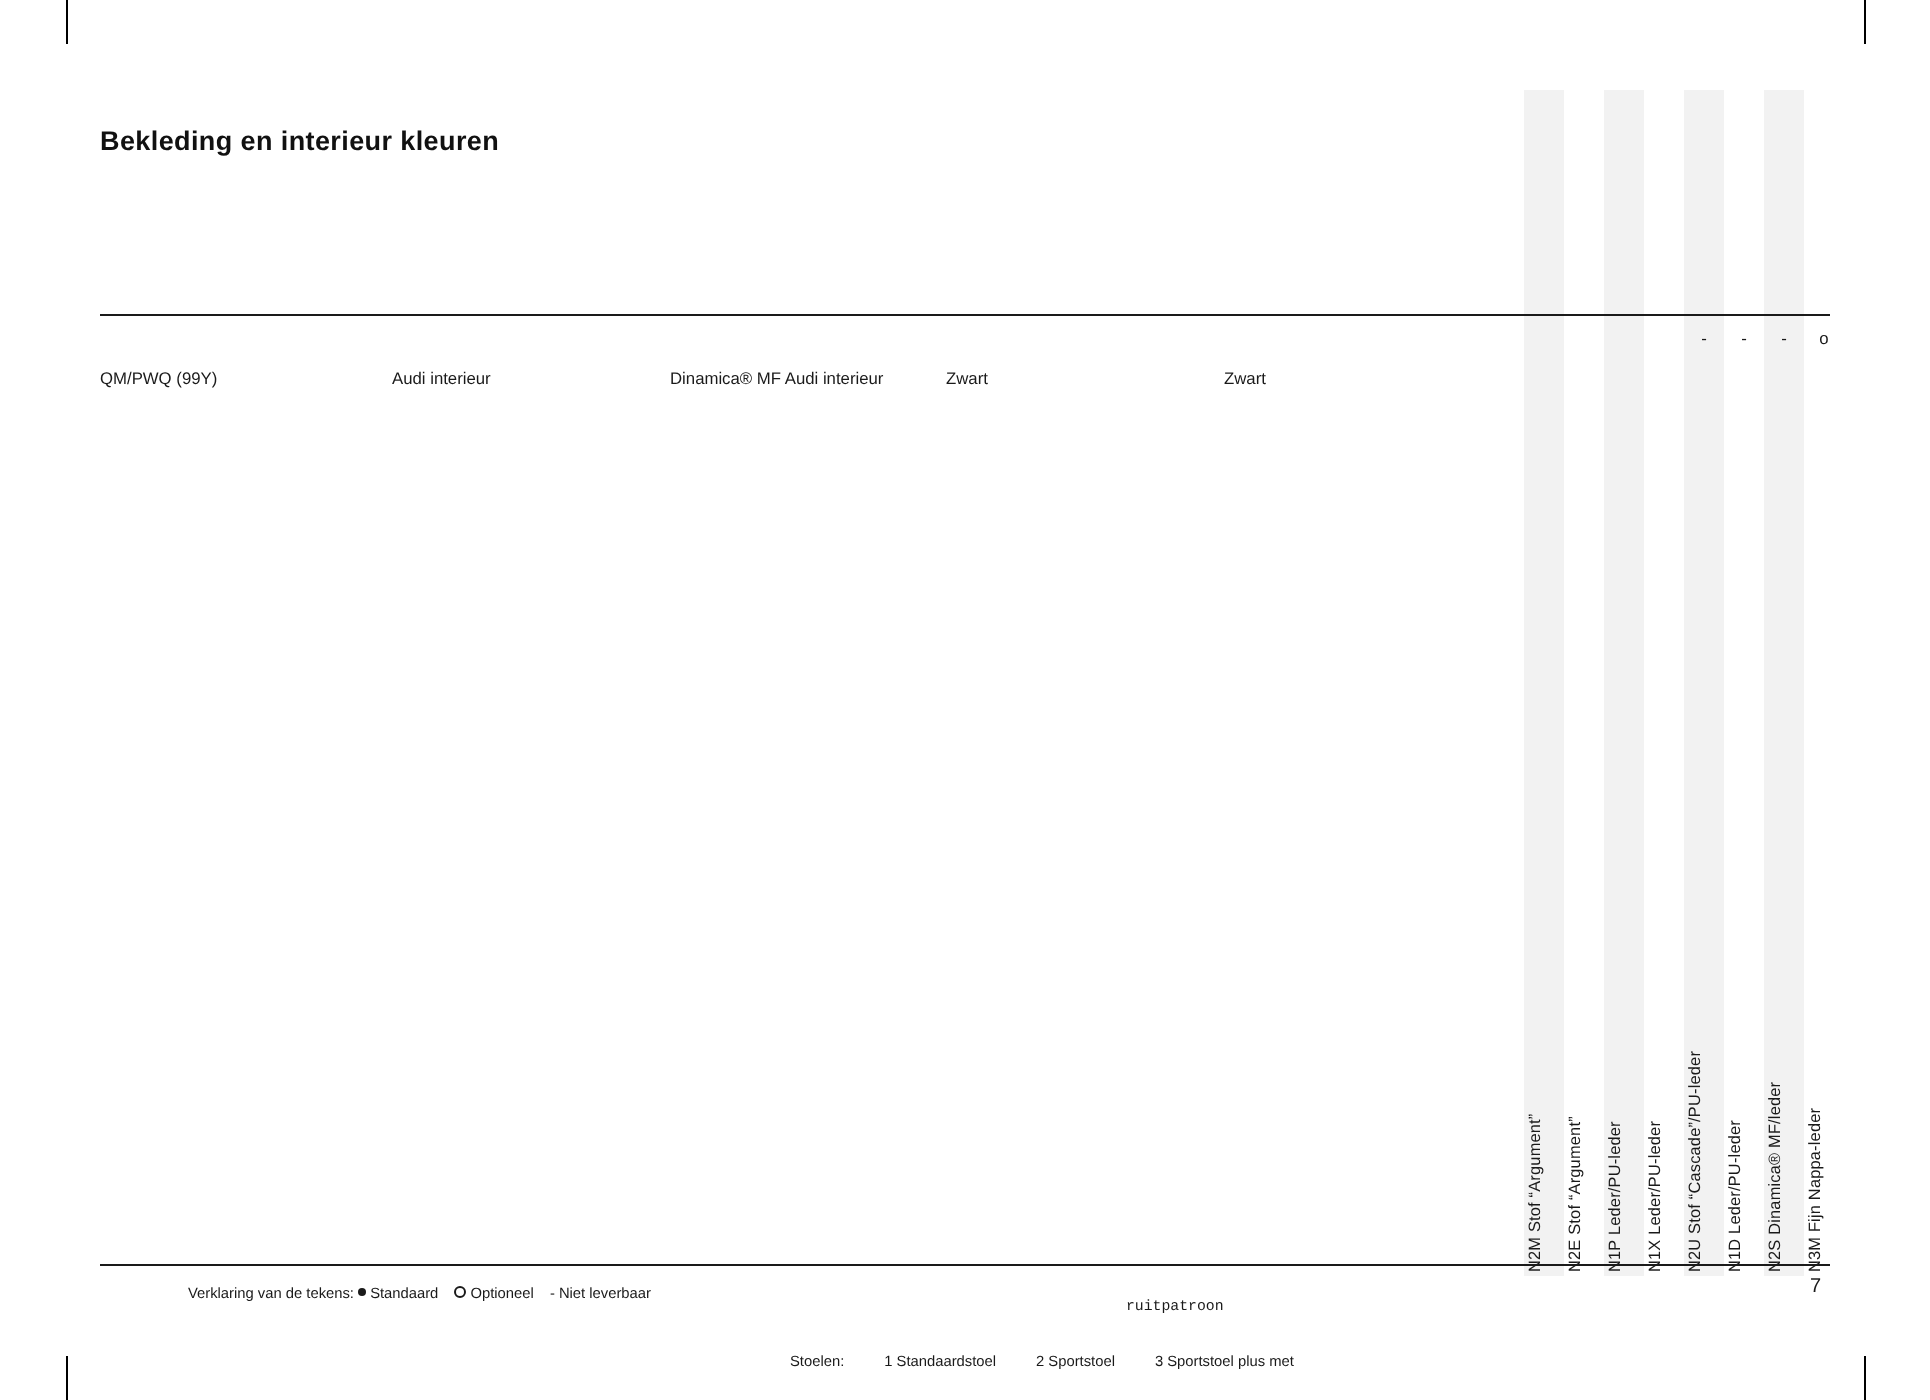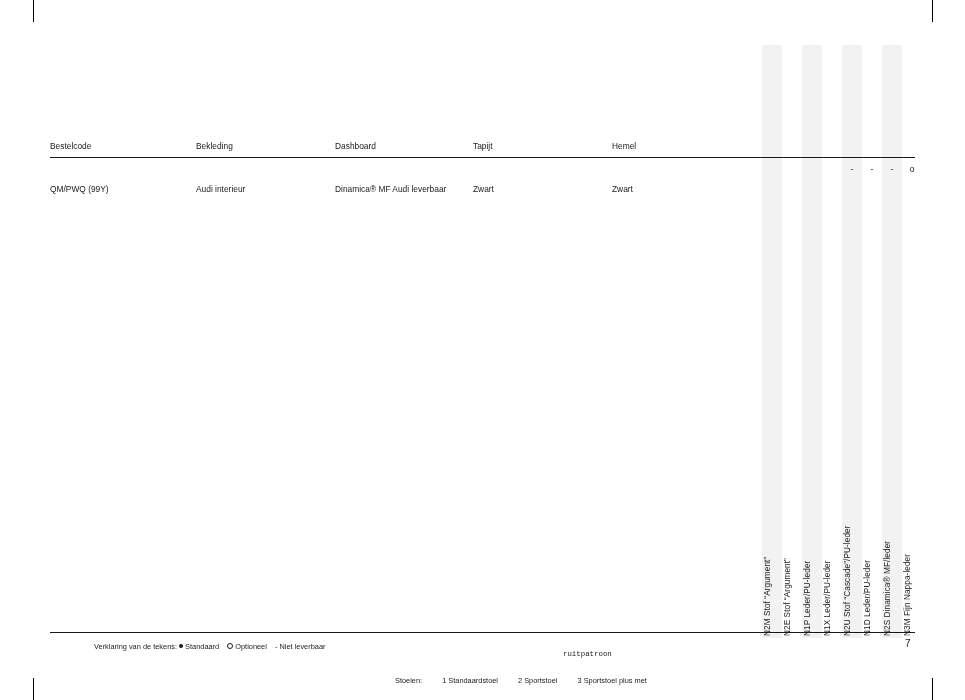--- a/index.html
+++ b/index.html
@@ -193,20 +193,21 @@
 </head>
 <body>
 
 <div class="page">
 
   <div class="crop-mark cm-tl-v"></div>
   <div class="crop-mark cm-tr-v"></div>
   <div class="crop-mark cm-bl-v"></div>
   <div class="crop-mark cm-br-v"></div>
 
+  <div class="doc-title">Bekleding en interieur kleuren</div>
 
   <div id="bands">
       <div class="band alt" style="left: 762px;">
         <div class="col-head">
           <span>N2M Stof “Argument”</span>
         </div>
       </div>
       <div class="band" style="left: 782px;">
         <div class="col-head">
           <span>N2E Stof “Argument”</span>
@@ -237,34 +238,27 @@
           <span>N2S Dinamica® MF/leder</span>
         </div>
       </div>
       <div class="band" style="left: 902px;">
         <div class="col-head">
           <span>N3M Fijn Nappa-leder</span>
         </div>
       </div>
     </div>
 
-  <div class="hdr-row" id="hdr-row">
-      <div class="hdr-cell" style="left: 0px;">Bestelcode</div>
-      <div class="hdr-cell" style="left: 146px;">Bekleding</div>
-      <div class="hdr-cell" style="left: 285px;">Dashboard</div>
-      <div class="hdr-cell" style="left: 423px;">Tapijt</div>
-      <div class="hdr-cell" style="left: 562px;">Hemel</div>
-    </div>
   <div class="rule rule-top"></div>
 
   <div id="rows">
       <div class="data-row" style="top: 164px;">
         <div class="data-cell" style="left: 0px;">QM/PWQ (99Y)</div>
         <div class="data-cell" style="left: 146px;">Audi interieur</div>
-        <div class="data-cell" style="left: 285px;">Dinamica® MF Audi leverbaar</div>
+        <div class="data-cell" style="left: 285px;">Dinamica® MF Audi interieur</div>
         <div class="data-cell" style="left: 423px;">Zwart</div>
         <div class="data-cell" style="left: 562px;">Zwart</div>
         <div class="mark-cell" style="left: 712px;"></div>
         <div class="mark-cell" style="left: 732px;"></div>
         <div class="mark-cell" style="left: 752px;"></div>
         <div class="mark-cell" style="left: 772px;"></div>
         <div class="mark-cell" style="left: 792px;">-</div>
         <div class="mark-cell" style="left: 812px;">-</div>
         <div class="mark-cell" style="left: 832px;">-</div>
         <div class="mark-cell" style="left: 852px;">o</div>

